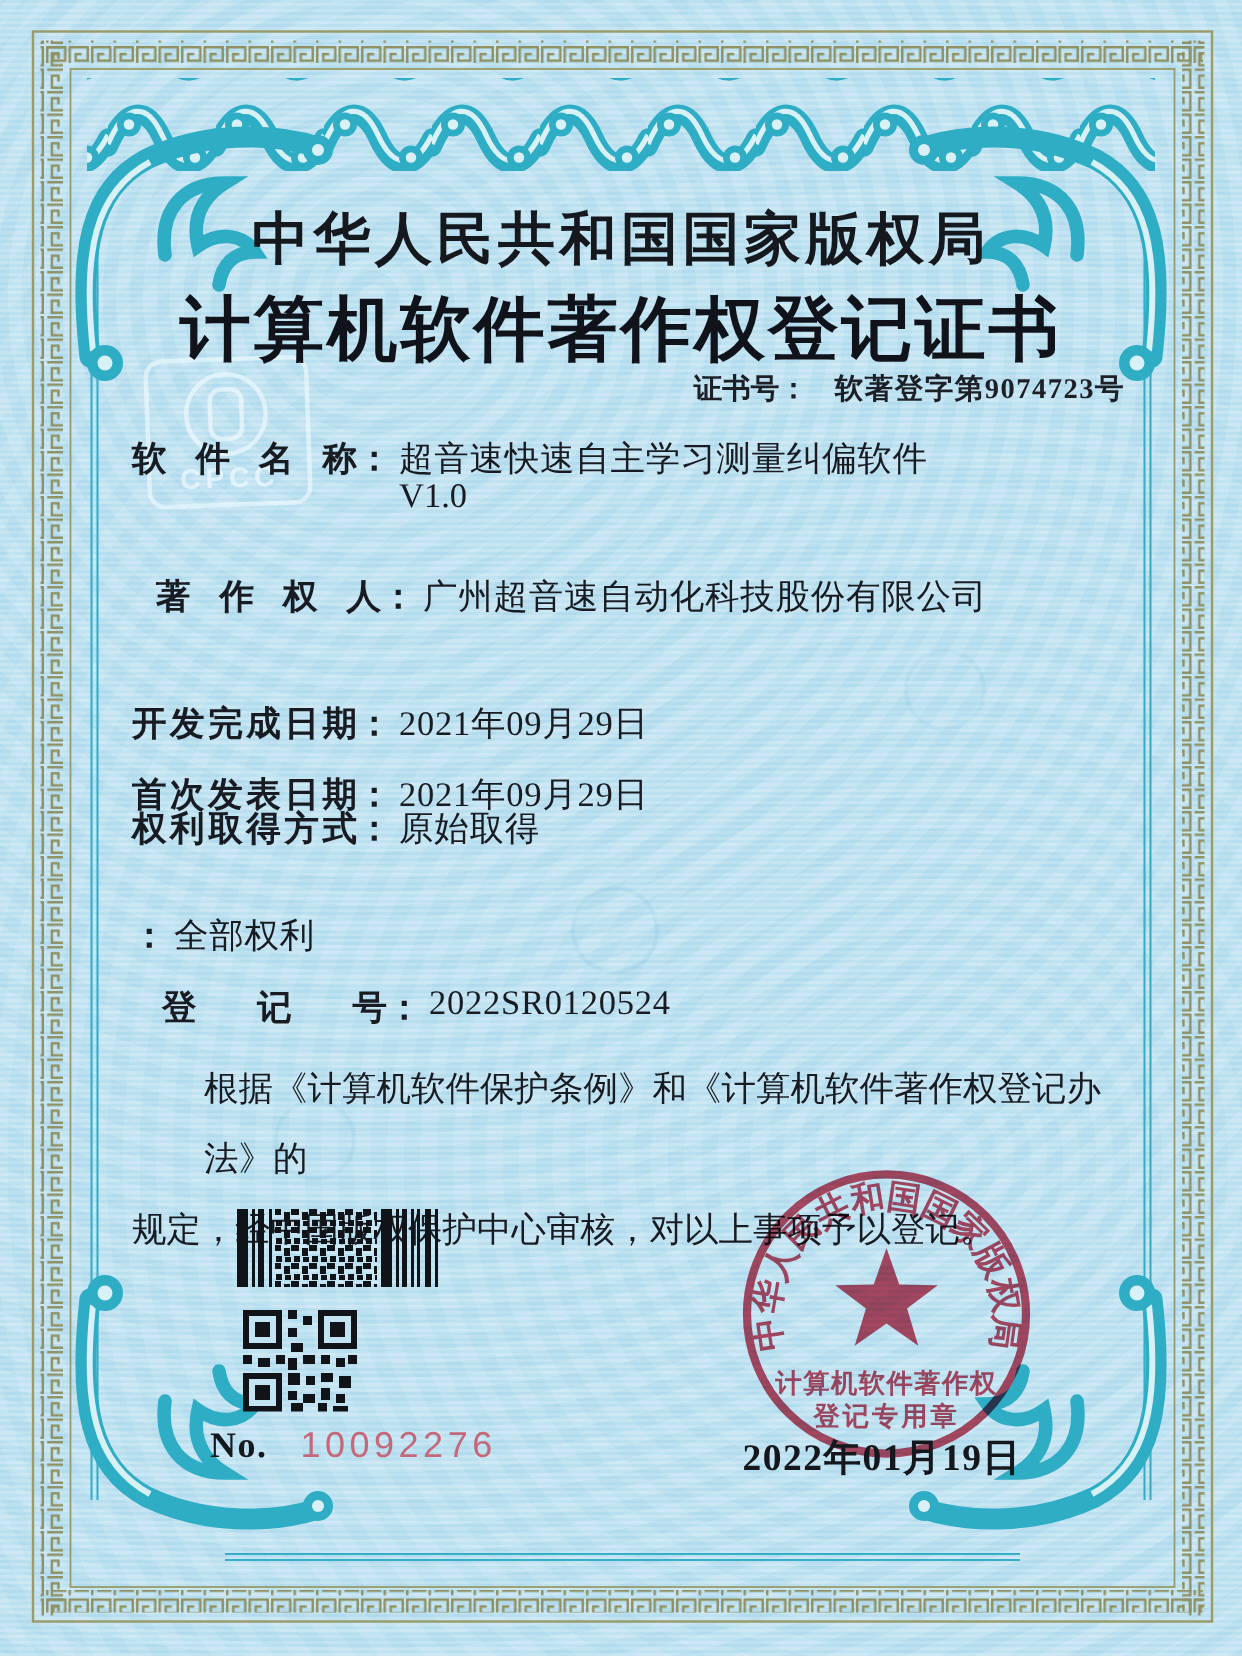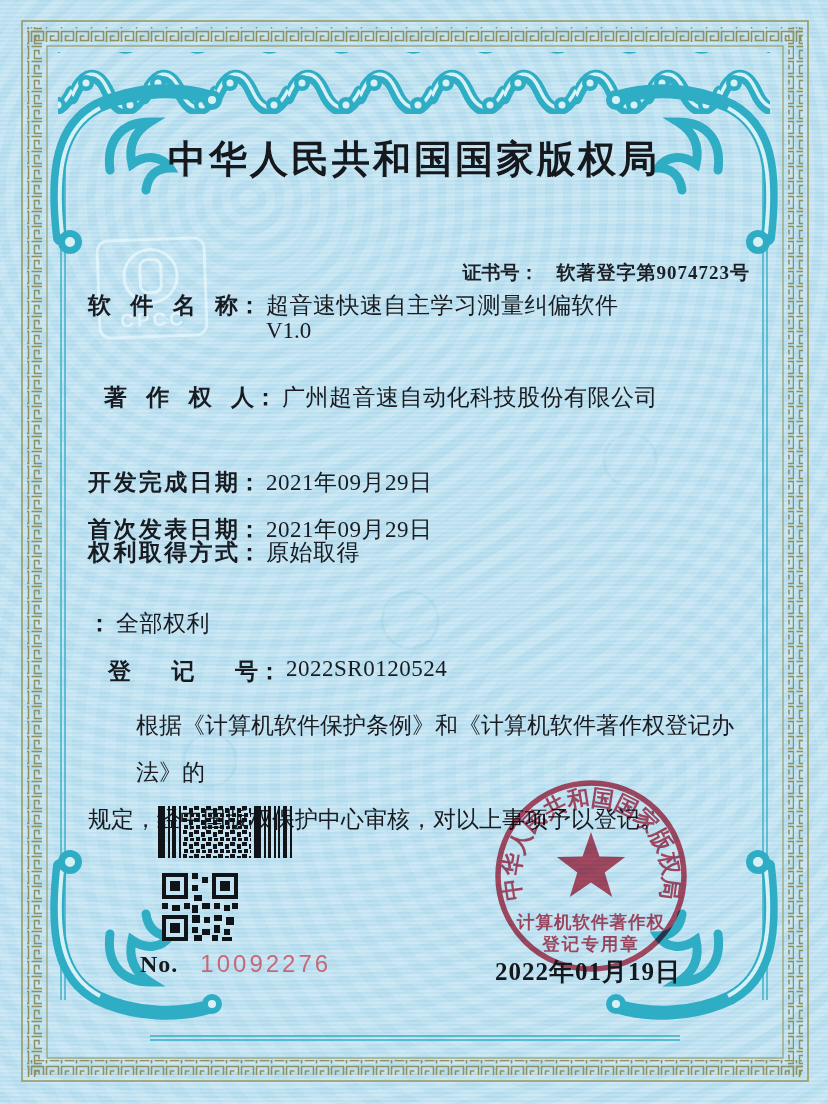--- a/index.html
+++ b/index.html
@@ -14,21 +14,21 @@
       radial-gradient(circle at 410px 620px, transparent 26px, rgba(60,155,200,.10) 27px 29px, transparent 30px),
       radial-gradient(circle at 630px 460px, transparent 24px, rgba(60,155,200,.09) 25px 27px, transparent 28px),
       radial-gradient(circle at 210px 760px, transparent 24px, rgba(60,155,200,.09) 25px 27px, transparent 28px);
   }
   .abs{position:absolute;}
   
   .authority{top:134px;left:0;width:828px;text-align:center;
     font-size:38px;font-weight:bold;color:#15181c;letter-spacing:3px;}
   .cert-title{top:188px;left:0;width:828px;text-align:center;
     font-size:47px;font-weight:bold;color:#10141a;letter-spacing:2px;}
-  .certno{top:260px;right:78px;font-size:19px;color:#1c2026;font-weight:600;}
+  .certno{top:246px;right:78px;font-size:19px;color:#1c2026;font-weight:600;}
   .certno .v{margin-left:18px;letter-spacing:1px;}
   .frow{left:88px;display:flex;align-items:flex-start;
     font-size:23px;color:#181c22;font-weight:600;}
   .frow .lbl{width:150px;text-align:justify;text-align-last:justify;}
   .frow .cl{width:16px;}
   .frow .val{margin-left:12px;font-weight:400;letter-spacing:.5px;white-space:nowrap;}
   .ver{left:266px;top:318px;font-size:23px;color:#181c22;font-weight:500;}
   .stmt{left:88px;width:662px;font-size:23px;color:#181c22;line-height:47px;font-weight:500;}
   .stmt .l1{padding-left:48px;}
   .serial{left:140px;top:950px;font-size:24px;color:#15181c;}
@@ -101,20 +101,21 @@
     <use href="#cnr" transform="translate(50,1056) scale(1,-1)"></use>
     <use href="#cnr" transform="translate(778,1056) scale(-1,-1)"></use>
   </svg>
 
   <div class="abs cpcc">
     <div class="ring"></div>
     <div class="t">CPCC</div>
   </div>
 
   <div class="abs authority">中华人民共和国国家版权局</div>
+  <div class="abs cert-title">计算机软件著作权登记证书</div>
   <div class="abs certno">
     <span>证书号：</span><span class="v">软著登字第9074723号</span>
   </div>
 
   <div class="abs frow" style="top:290px;">
     <span class="lbl">软件名称</span>
       <span class="cl">：</span>
     <span class="val">超音速快速自主学习测量纠偏软件</span>
   </div>
   <div class="abs ver">V1.0</div>

